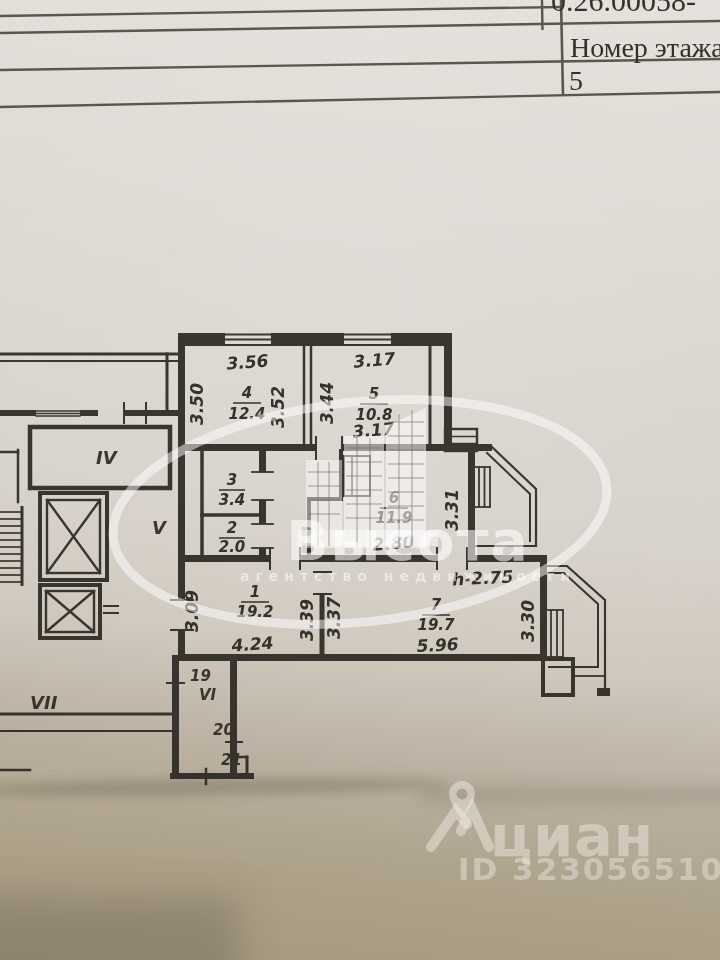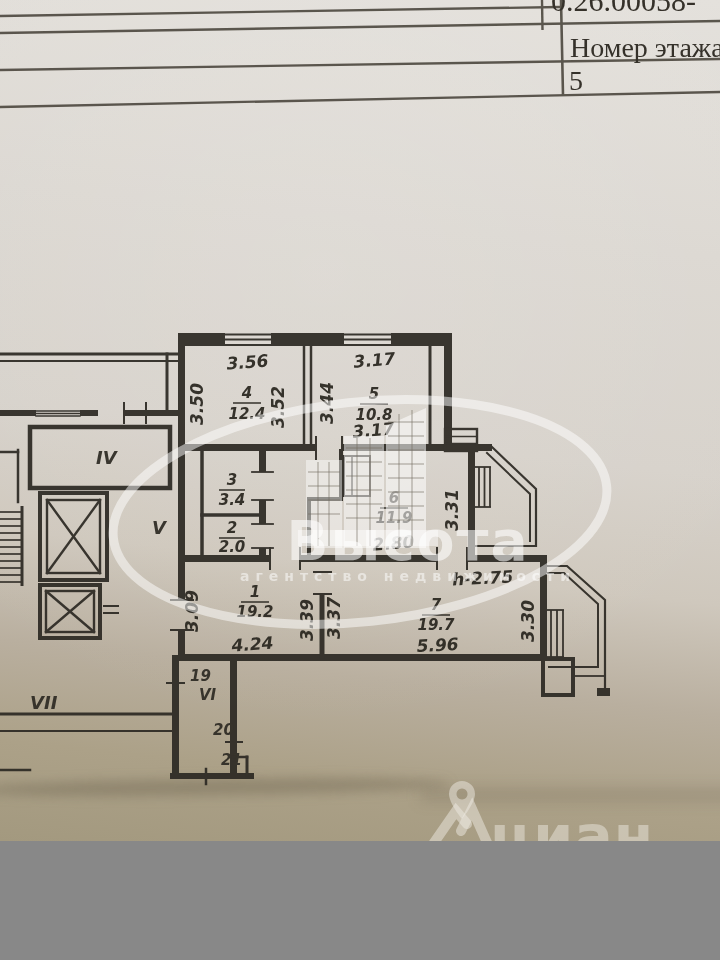--- a/index.html
+++ b/index.html
@@ -1,17 +1,17 @@
 <!DOCTYPE html>
 <html><head>
 <meta charset="utf-8">
 <style>
   html,body{margin:0;padding:0;background:#888;}
   .photo{
-    position:relative;width:720px;height:841px;overflow:hidden;
+    position:relative;width:720px;height:960px;overflow:hidden;
     background:
       radial-gradient(120% 90% at 45% 32%, rgba(255,255,255,0.10), rgba(0,0,0,0) 62%),
       linear-gradient(186deg,#e4e1dc 0%,#dcd8d2 28%,#d7d2cb 52%,#cfc8bd 66%,#b9af9f 78%,#aca188 89%,#a3997f 100%);
     font-family:"DejaVu Sans",sans-serif;
   }
   .smudge1{position:absolute;left:-30px;top:779px;width:480px;height:16px;
     background:rgba(88,77,60,0.32);filter:blur(6px);transform:rotate(-0.8deg);border-radius:50%;}
   .smudge2{position:absolute;left:420px;top:788px;width:320px;height:14px;
     background:rgba(88,77,60,0.18);filter:blur(7px);}
   .corner{position:absolute;left:-40px;top:895px;width:280px;height:130px;

